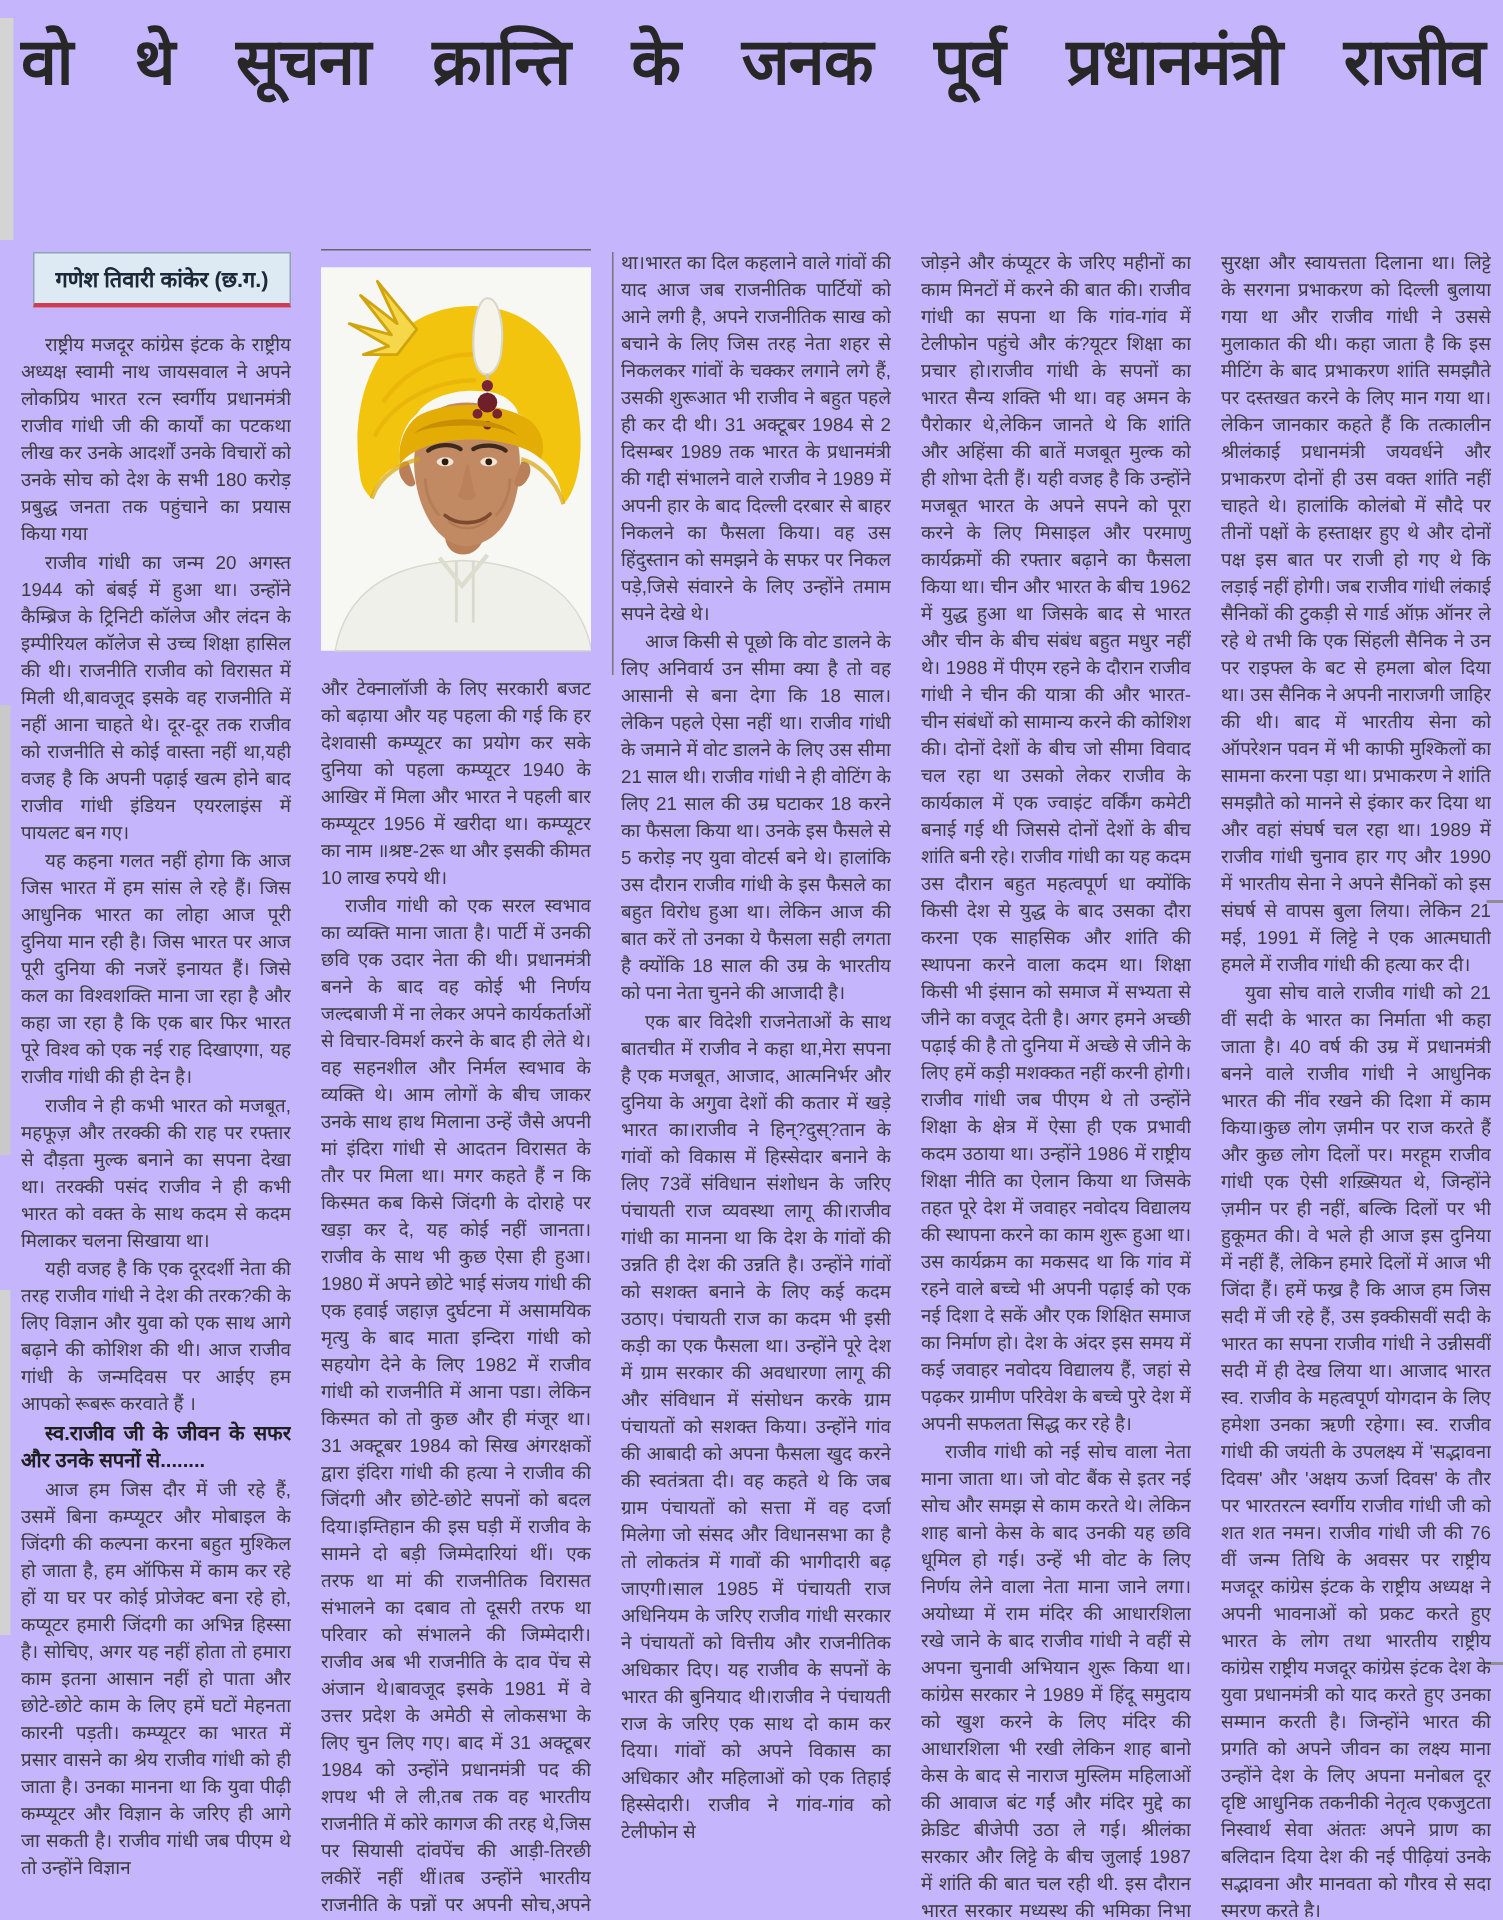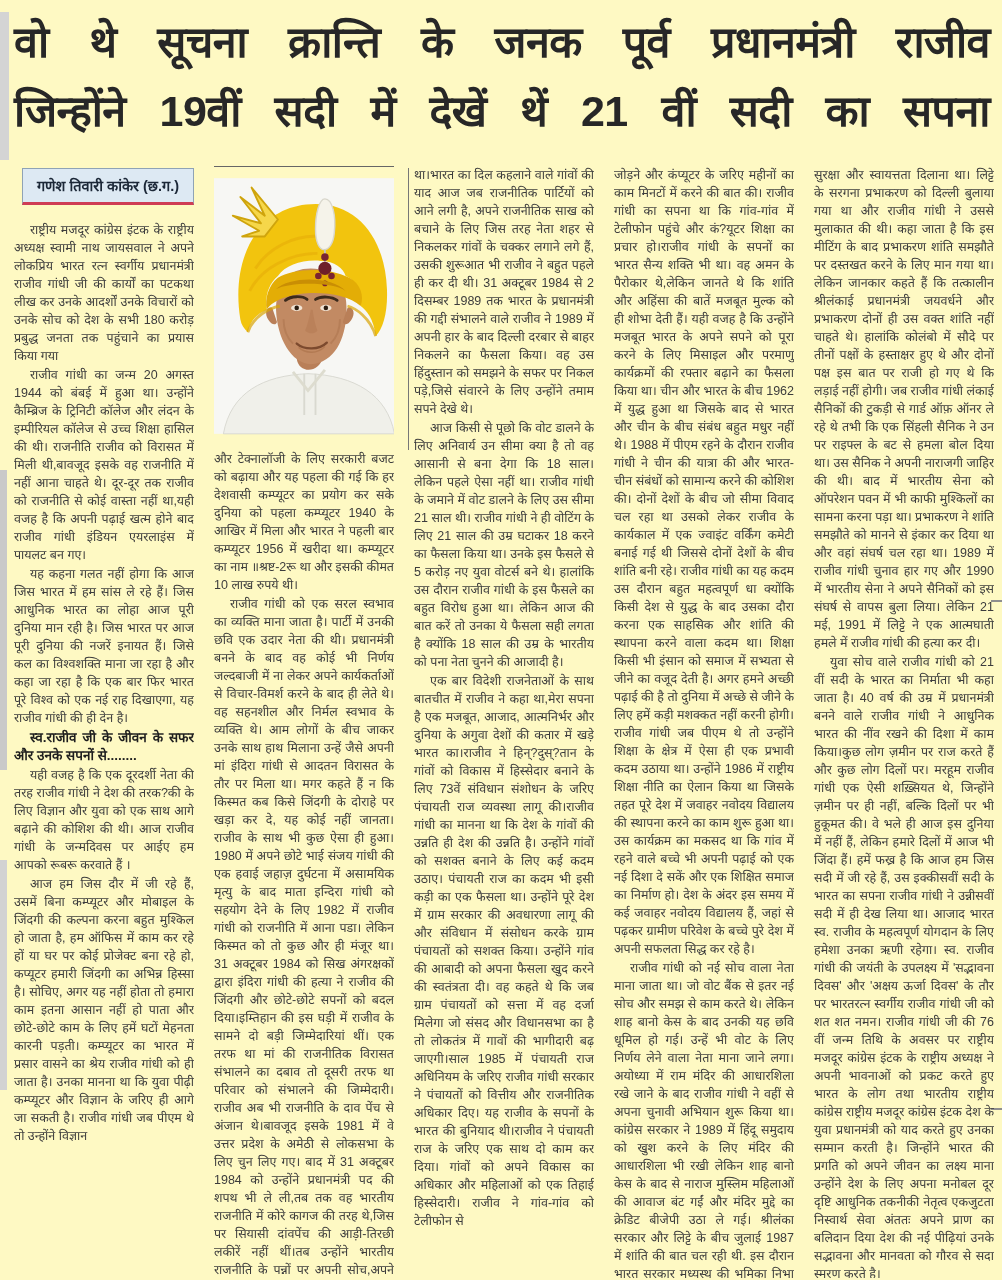--- a/index.html
+++ b/index.html
@@ -1,16 +1,16 @@
 <!DOCTYPE html>
 <html lang="hi"><head>
 <meta charset="utf-8">
 <style>
   html,body{margin:0;padding:0;background:#9a9a9a;}
-  .page{position:relative;width:1002px;height:1280px;margin:0 auto;background:#fef9c3;
+  .page{position:relative;width:1002px;height:1280px;margin:0 auto;background:#c4b5fd;
         overflow:hidden;font-family:"Liberation Sans","DejaVu Sans",sans-serif;color:#3b3b3b;}
   
   .masthead{padding:8px 12px 2px 14px;}
   .hl{font-size:43px;font-weight:800;color:#272727;line-height:69px;
       text-align:justify;text-align-last:justify;letter-spacing:-0.5px;
       font-family:"Liberation Sans","DejaVu Sans",sans-serif;}
   
   .content{position:absolute;left:14px;top:166px;width:980px;height:1112px;
            display:flex;gap:20px;}
   .col{flex:1 1 0;overflow:hidden;text-align:justify;}
@@ -35,36 +35,36 @@
 <div class="page">
 
   <div class="strip" style="top:12px;height:148px;width:9px;background:#d4d4d4;"></div>
   <div class="strip" style="top:470px;height:300px;width:7px;background:#c9c9c9;"></div>
   <div class="strip" style="top:860px;height:230px;width:7px;background:#d2d2d2;"></div>
   <div class="mark" style="right:0;top:600px;width:11px;height:2px;"></div>
   <div class="mark" style="right:0;top:1108px;width:11px;height:2px;"></div>
 
   <header class="masthead">
     <div class="hl">वो थे सूचना क्रान्ति के जनक पूर्व प्रधानमंत्री राजीव</div>
-    <div class="hl">जिन्होंने 19वीं सदी में देखें थें 21 वीं सदी का सपना</div>
   </header>
 
   <div class="rule-v" style="left:408px;top:168px;height:282px;"></div>
 
   <div class="content">
 
     <div class="col">
       <div class="byline-box">
         <span>गणेश तिवारी कांकेर (छ.ग.)</span>
       </div>
       <p class="para">राष्ट्रीय मजदूर कांग्रेस इंटक के राष्ट्रीय अध्यक्ष स्वामी नाथ जायसवाल ने अपने लोकप्रिय भारत रत्न स्वर्गीय प्रधानमंत्री राजीव गांधी जी की कार्यों का पटकथा लीख कर उनके आदर्शों उनके विचारों को उनके सोच को देश के सभी 180 करोड़ प्रबुद्ध जनता तक पहुंचाने का प्रयास किया गया</p>
       <p class="para">राजीव गांधी का जन्म 20 अगस्त 1944 को बंबई में हुआ था। उन्होंने कैम्ब्रिज के ट्रिनिटी कॉलेज और लंदन के इम्पीरियल कॉलेज से उच्च शिक्षा हासिल की थी। राजनीति राजीव को विरासत में मिली थी,बावजूद इसके वह राजनीति में नहीं आना चाहते थे। दूर-दूर तक राजीव को राजनीति से कोई वास्ता नहीं था,यही वजह है कि अपनी पढ़ाई खत्म होने बाद राजीव गांधी इंडियन एयरलाइंस में पायलट बन गए।</p>
       <p class="para">यह कहना गलत नहीं होगा कि आज जिस भारत में हम सांस ले रहे हैं। जिस आधुनिक भारत का लोहा आज पूरी दुनिया मान रही है। जिस भारत पर आज पूरी दुनिया की नजरें इनायत हैं। जिसे कल का विश्वशक्ति माना जा रहा है और कहा जा रहा है कि एक बार फिर भारत पूरे विश्व को एक नई राह दिखाएगा, यह राजीव गांधी की ही देन है।</p>
+      <p class="para">राजीव ने ही कभी भारत को मजबूत, महफूज़ और तरक्की की राह पर रफ्तार से दौड़ता मुल्क बनाने का सपना देखा था। तरक्की पसंद राजीव ने ही कभी भारत को वक्त के साथ कदम से कदम मिलाकर चलना सिखाया था।</p>
+      <p class="para">यही वजह है कि एक दूरदर्शी नेता की तरह राजीव गांधी ने देश की तरक?की के लिए विज्ञान और युवा को एक साथ आगे बढ़ाने की कोशिश की थी। आज राजीव गांधी के जन्मदिवस पर आईए हम आपको रूबरू करवाते हैं ।</p>
       <p class="para subhead no-indent">स्व.राजीव जी के जीवन के सफर और उनके सपनों से........</p>
-      <p class="para">यही वजह है कि एक दूरदर्शी नेता की तरह राजीव गांधी ने देश की तरक?की के लिए विज्ञान और युवा को एक साथ आगे बढ़ाने की कोशिश की थी। आज राजीव गांधी के जन्मदिवस पर आईए हम आपको रूबरू करवाते हैं ।</p>
       <p class="para">आज हम जिस दौर में जी रहे हैं, उसमें बिना कम्प्यूटर और मोबाइल के जिंदगी की कल्पना करना बहुत मुश्किल हो जाता है, हम ऑफिस में काम कर रहे हों या घर पर कोई प्रोजेक्ट बना रहे हो, कप्यूटर हमारी जिंदगी का अभिन्न हिस्सा है। सोचिए, अगर यह नहीं होता तो हमारा काम इतना आसान नहीं हो पाता और छोटे-छोटे काम के लिए हमें घटों मेहनता कारनी पड़ती। कम्प्यूटर का भारत में प्रसार वासने का श्रेय राजीव गांधी को ही जाता है। उनका मानना था कि युवा पीढ़ी कम्प्यूटर और विज्ञान के जरिए ही आगे जा सकती है। राजीव गांधी जब पीएम थे तो उन्होंने विज्ञान</p>
     </div>
 
     <div class="col">
       <figure class="photo">
         <svg viewBox="0 0 200 272" xmlns="http://www.w3.org/2000/svg">
           <rect x="0" y="0" width="200" height="272" fill="#f7f7f4"></rect>
 
           <path d="M10,272 C18,228 52,210 100,208 C150,210 184,230 192,272 Z" fill="#f0f0ea" stroke="#d8d8d0" stroke-width="1"></path>
           <path d="M96,208 L96,252 M108,208 L108,252" stroke="#d9d9d0" stroke-width="2" fill="none"></path>

